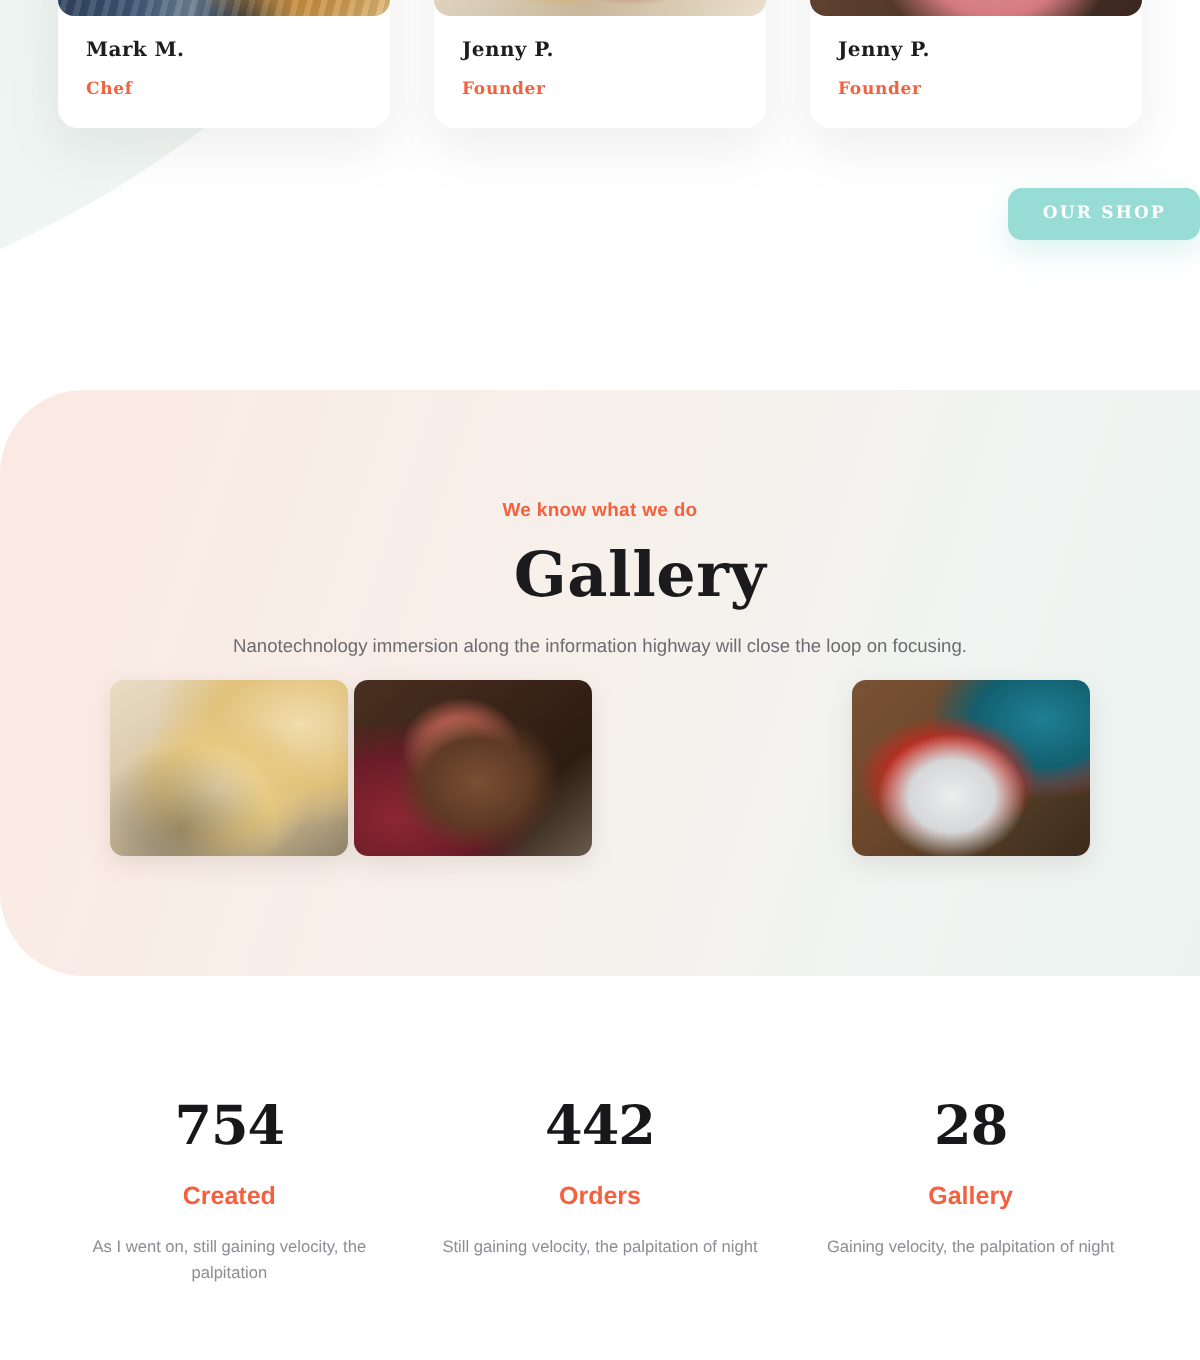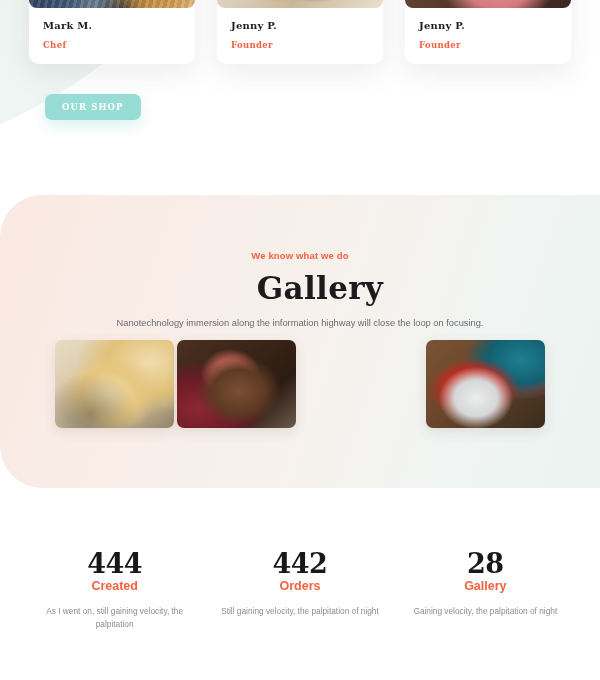--- a/index.html
+++ b/index.html
@@ -58,21 +58,21 @@
     color:#1d1d20; letter-spacing:0.2px; margin-bottom:9px;
   }
   .team-role {
     font-family:"DejaVu Serif", serif; font-weight:700; font-size:8.5px;
     color:#f4613e; letter-spacing:0.35px;
   }
 
   
   .shop-btn-wrap {
     position:absolute; left:0; top:94px; width:600px;
-    display:flex; justify-content:flex-start;padding-left:45px;
+    display:flex; justify-content:flex-end;
   }
   .shop-btn {
     background:#98ddd5; color:#ffffff; border:none;
     font-family:"DejaVu Serif", serif; font-weight:700;
     font-size:8.5px; letter-spacing:1.1px;
     padding:8px 17px; border-radius:7px; cursor:pointer;
     box-shadow:0 6px 14px rgba(152,221,213,0.35);
   }
 
   
@@ -135,21 +135,21 @@
   .stats {
     position:absolute; left:0; top:548px; width:600px;
     display:flex; padding:0 22px;
   }
   .stat { flex:1; text-align:center; padding:0 8px; }
   .stat-num {
     font-family:"DejaVu Serif", serif; font-weight:700;
     font-size:27px; color:#18181b; letter-spacing:-0.5px;
   }
   .stat-label {
-    margin-top:0; font-weight:700; font-size:12.5px; color:#f4613e;
+    margin-top:12px; font-weight:700; font-size:12.5px; color:#f4613e;
     font-family:"Liberation Sans", sans-serif;
     text-align:center;
   }
   .stat-desc {
     margin-top:12px; font-size:8.3px; line-height:1.62; color:#8d8d93;
     font-family:"Liberation Sans", sans-serif;
   }
 </style>
 </head>
 <body>
@@ -210,21 +210,21 @@
       <div class="g-gap"></div>
       <div class="g-item g2"></div>
       <div class="g-spacer"></div>
       <div class="g-item g3"></div>
     </div>
   </div>
 
   <div class="stats">
 
     <div class="stat">
-      <div class="stat-num">444</div>
+      <div class="stat-num">754</div>
       <div class="stat-label">Created</div>
       <div class="stat-desc">As I went on, still gaining velocity, the palpitation</div>
     </div>
 
 
     <div class="stat">
       <div class="stat-num">442</div>
       <div class="stat-label">Orders</div>
       <div class="stat-desc">Still gaining velocity, the palpitation of night</div>
     </div>

